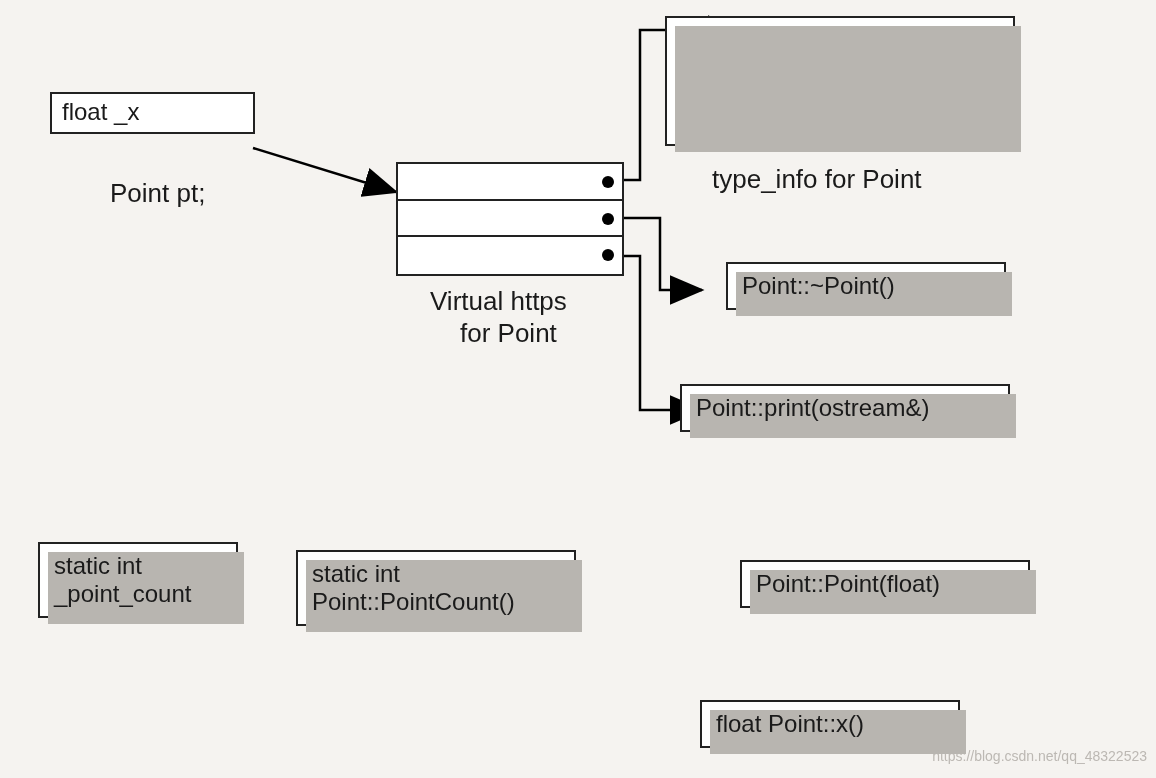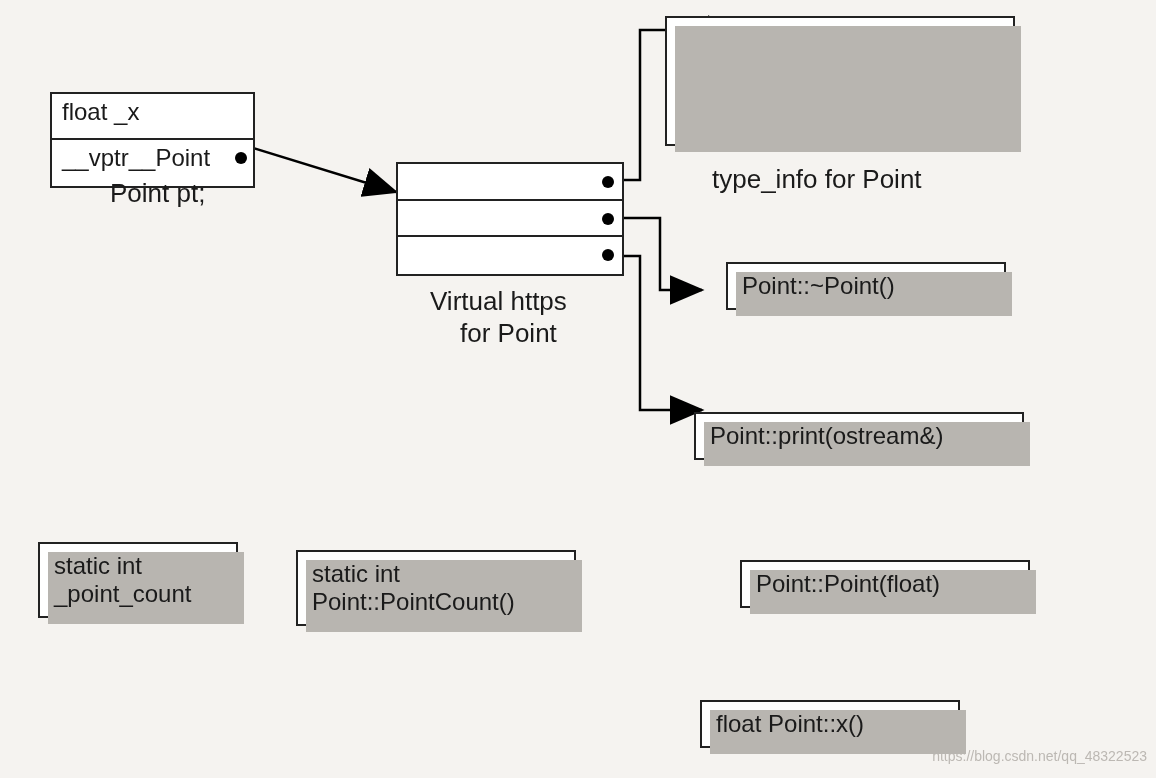--- a/index.html
+++ b/index.html
@@ -42,21 +42,21 @@
   }
   .cell:last-child { border-bottom: none; }
   .dot {
     position: absolute;
     width: 12px;
     height: 12px;
     background: #000;
     border-radius: 50%;
   }
   .objcell {
-    height: 46px;
+    height: 38px;
     border-bottom: 2px solid #222;
     padding: 4px 10px;
     box-sizing: border-box;
     position: relative;
   }
   .objcell:last-child { border-bottom: none; }
   svg.arrows {
     position: absolute;
     top: 0; left: 0;
     width: 1156px; height: 778px;
@@ -85,24 +85,20 @@
 
   <path d="M 618 218 L 660 218 L 660 290 L 702 290" fill="none" stroke="#000" stroke-width="2.5" marker-end="url(#ah)"></path>
 
   <path d="M 618 256 L 640 256 L 640 410 L 702 410" fill="none" stroke="#000" stroke-width="2.5" marker-end="url(#ah)"></path>
 </svg>
 
 <div class="box" style="left:50px; top:92px; width:205px;">
   <div class="objcell">
     <span>float _x</span>
   </div>
-  <div class="objcell">
-    <span>__vptr__Point</span>
-    <span class="dot" style="right:6px; top:12px;"></span>
-  </div>
 </div>
 <div class="label" style="left:110px; top:178px;">Point pt;</div>
 
 <div class="box" style="left:396px; top:162px; width:228px; height:114px;">
   <div class="cell">
     <span class="dot" style="right:8px; top:12px;"></span>
   </div>
   <div class="cell">
     <span class="dot" style="right:8px; top:12px;"></span>
   </div>
@@ -113,21 +109,21 @@
 <div class="label" style="left:430px; top:286px;">Virtual https</div>
 <div class="label" style="left:460px; top:318px;">for Point</div>
 
 <div class="box shadow" style="left:665px; top:16px; width:350px; height:130px; z-index:1;"></div>
 <div class="label" style="left:712px; top:164px;">type_info for Point</div>
 
 <div class="box shadow padbox" style="left:702px; top:262px; width:280px; z-index:1;margin-left:24px;">
   <span>Point::~Point()</span>
 </div>
 
-<div class="box shadow padbox" style="left:694px; top:384px; width:330px; z-index:1;margin-top:28px;">
+<div class="box shadow padbox" style="left:680px; top:384px; width:330px; z-index:1;">
   <span>Point::print(ostream&amp;)</span>
 </div>
 
 <div class="box shadow" style="left:38px; top:542px; width:200px; padding:8px 14px; z-index:1;">
   <div>static int</div>
   <div>_point_count</div>
 </div>
 
 <div class="box shadow" style="left:296px; top:550px; width:280px; padding:8px 14px; z-index:1;">
   <div>static int</div>

